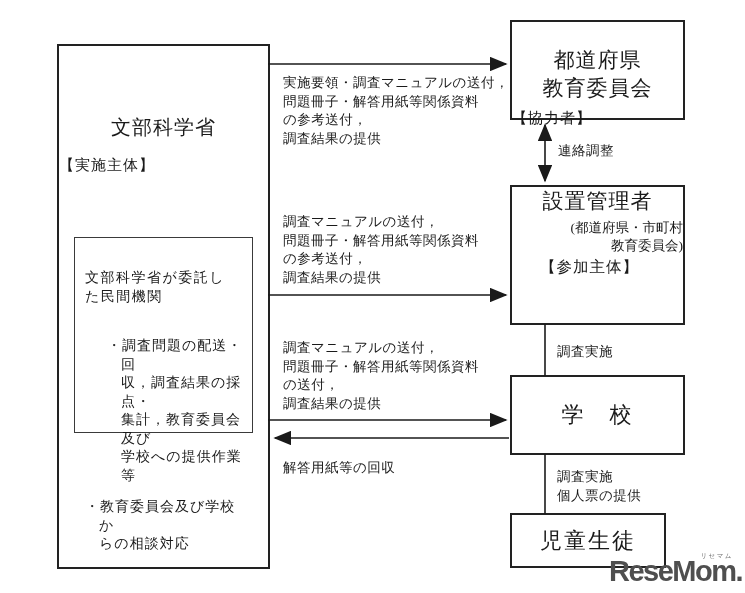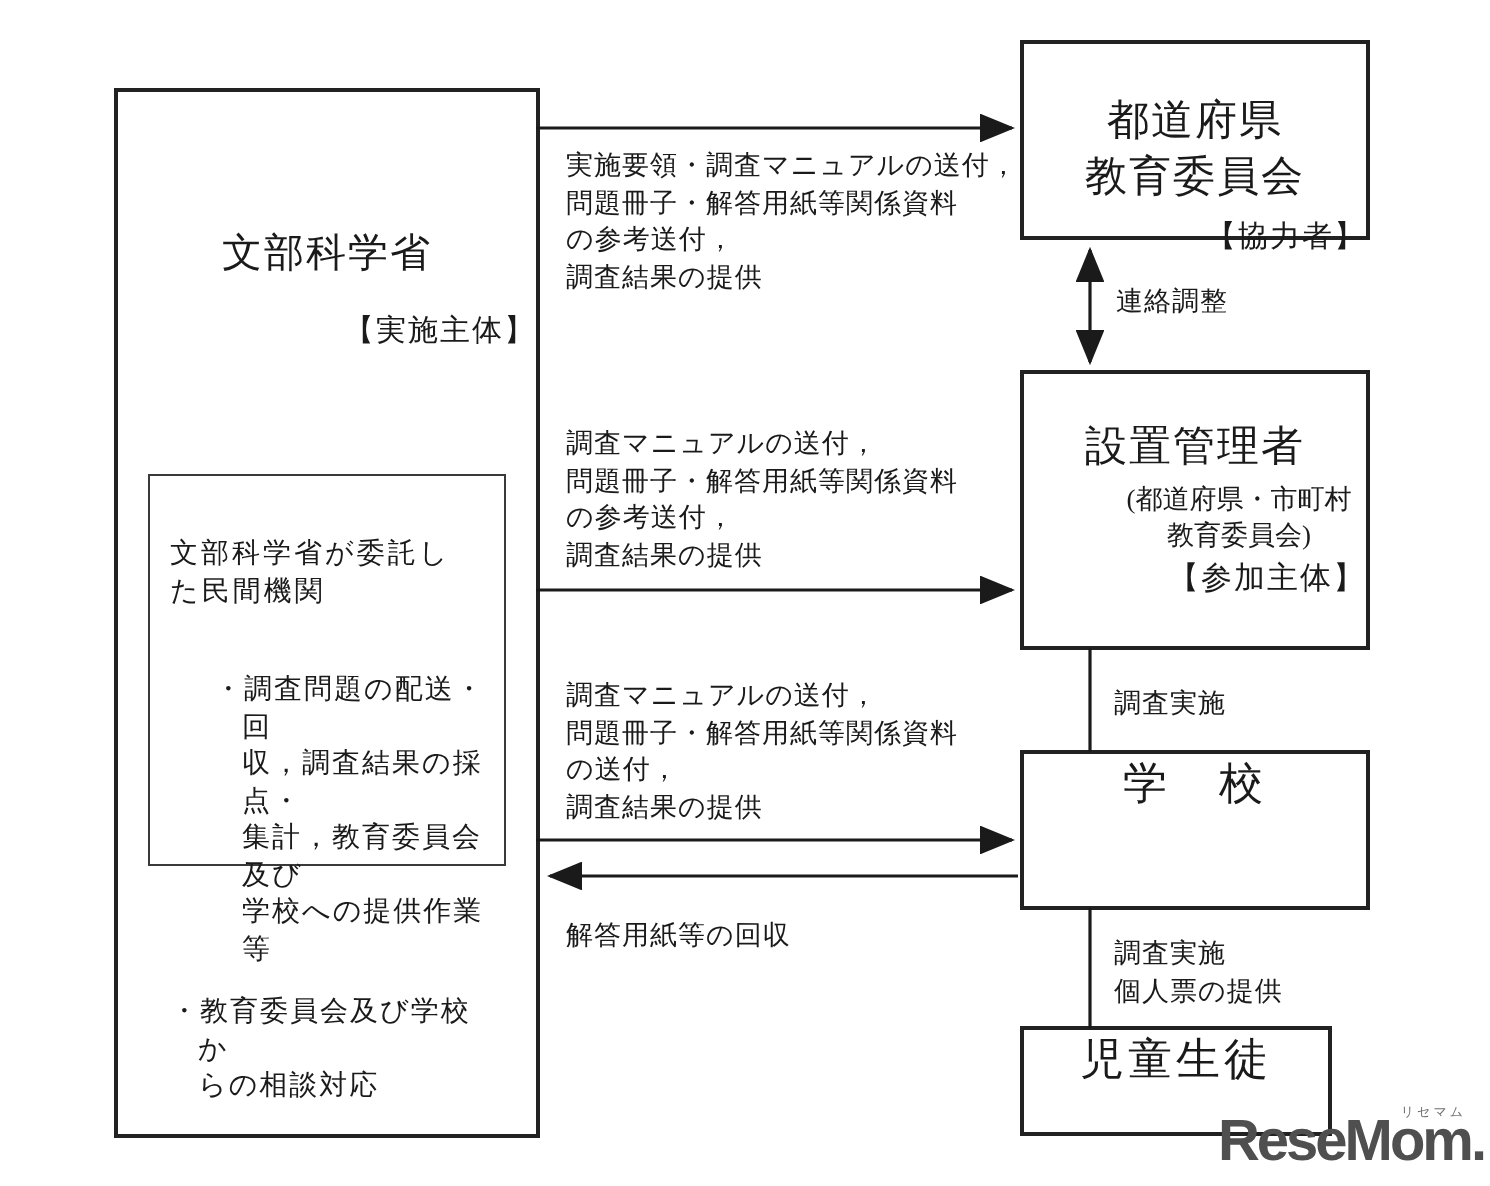--- a/index.html
+++ b/index.html
@@ -30,43 +30,44 @@
   .box-students    { left: 510px; top: 513px; width: 156px; height: 55px; }
 
   .box-title-lg {
     text-align: center;
     font-size: 20px;
     line-height: 28px;
     letter-spacing: 1px;
     white-space: pre-line;
   }
   .box-role {
-    text-align: right;
+    text-align: left;
     font-size: 15px;
     letter-spacing: 1px;
   }
   .mext-title { margin-top: 67px; }
   .mext-role  { margin-top: 15px; }
 
   .pref-title    { margin-top: 24px;  font-size: 21px; }
   .pref-role     { margin-top: 7px; }
 
-  .manager-title { margin-top: 22px; font-size: 21px; }
+  .manager-title { font-size: 21px; }
   .manager-sub {
-    text-align: center;
+    text-align: right;
     font-size: 13.5px;
     line-height: 18px;
     margin-top: 4px;
     white-space: pre-line;
     padding-left: 44px;
   }
   .manager-role { margin-top: 2px; font-size: 15.5px; margin-left: 28px; }
 
   .center-box {
     display: flex;
+    align-items: center;
     justify-content: center;
     font-size: 22px;
     letter-spacing: 2px;
   }
 
   .inner-heading {
     margin: 30px 10px 0 10px;
     font-size: 14px;
     line-height: 19px;
     letter-spacing: 1.5px;

